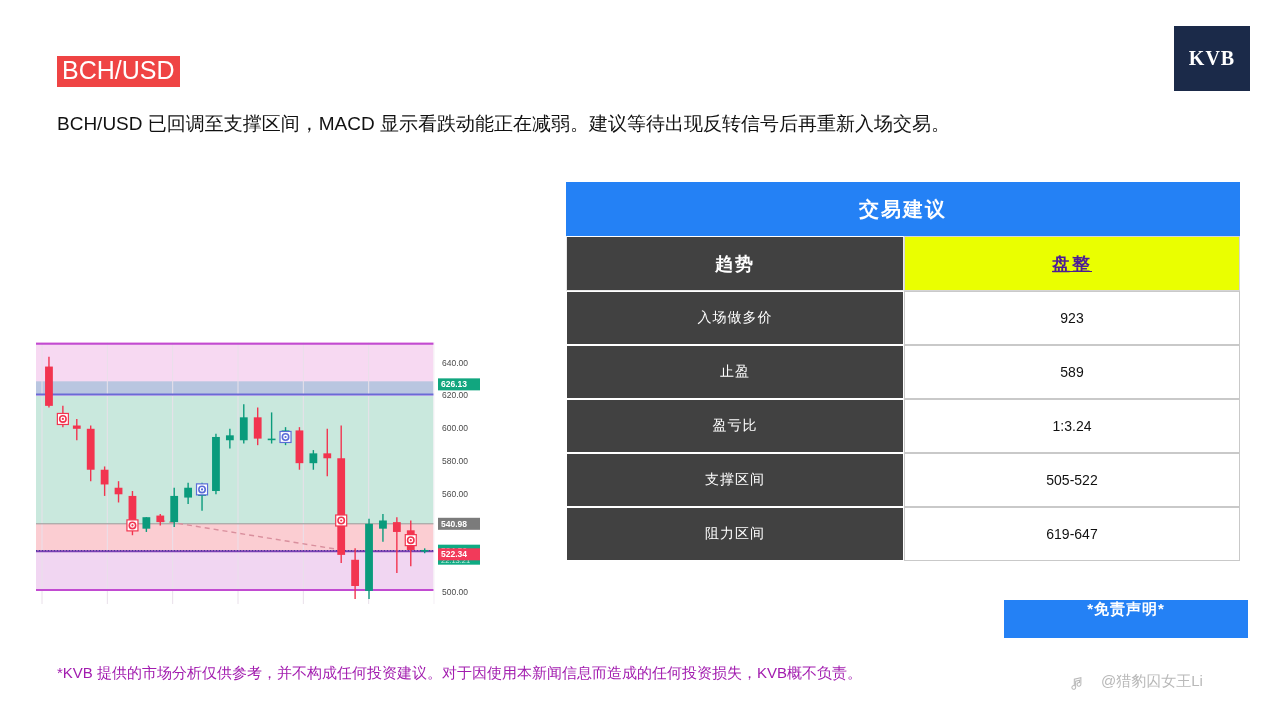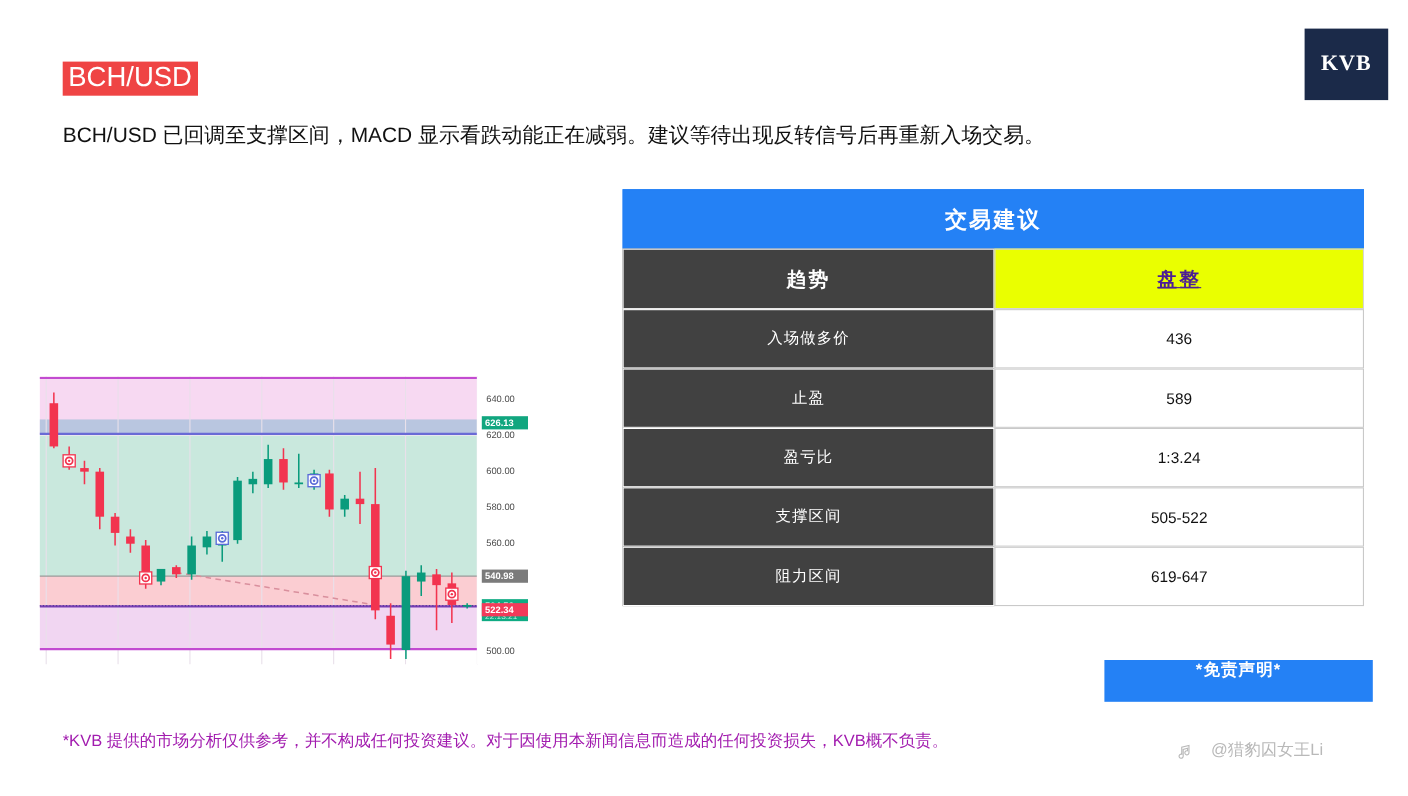--- a/index.html
+++ b/index.html
@@ -9,21 +9,21 @@
     font-family:"Liberation Sans","DejaVu Sans",sans-serif;
     position:relative;
     overflow:hidden;
     color:#1a1a1a;
   }
 
   
   #kvb-logo{
     position:absolute;left:1174px;top:26px;width:76px;height:65px;
     background:#1b2a49;
-    display:flex;align-items:center;justify-content:center;margin-left:12px;
+    display:flex;align-items:center;justify-content:center;
   }
   #kvb-logo .logo-text{
     color:#ffffff;font-size:20px;font-weight:bold;letter-spacing:1px;
     font-family:"Liberation Serif","DejaVu Serif",serif;
   }
 
   
   #page-title{
     position:absolute;left:57px;top:56px;
     font-size:25px;font-weight:400;
@@ -41,21 +41,21 @@
   }
 
   
   #chart-panel{
     position:absolute;left:36px;top:342px;width:444px;height:262px;
   }
   #chart-svg{display:block;}
 
   
   #advice-table{
-    position:absolute;left:566px;top:172px;width:674px;
+    position:absolute;left:566px;top:182px;width:674px;
     border-collapse:separate;border-spacing:0;
     background:#ffffff;
   }
   #advice-table .title-row td{
     background:#2481f5;color:#ffffff;
     font-size:20px;font-weight:bold;text-align:center;
     height:50px;letter-spacing:2px;
     border:1px solid #2481f5;
   }
   #advice-table .head-row td.head-label{
@@ -264,21 +264,21 @@
       <td colspan="2">交易建议</td>
     </tr>
     <tr class="head-row">
       <td class="head-label">趋势</td>
       <td class="head-value">盘整</td>
     </tr>
   </tbody>
   <tbody id="advice-rows">
       <tr>
         <td class="row-label">入场做多价</td>
-        <td class="row-value">436</td>
+        <td class="row-value">923</td>
       </tr>
       <tr>
         <td class="row-label">止盈</td>
         <td class="row-value">589</td>
       </tr>
       <tr>
         <td class="row-label">盈亏比</td>
         <td class="row-value">1:3.24</td>
       </tr>
       <tr>

